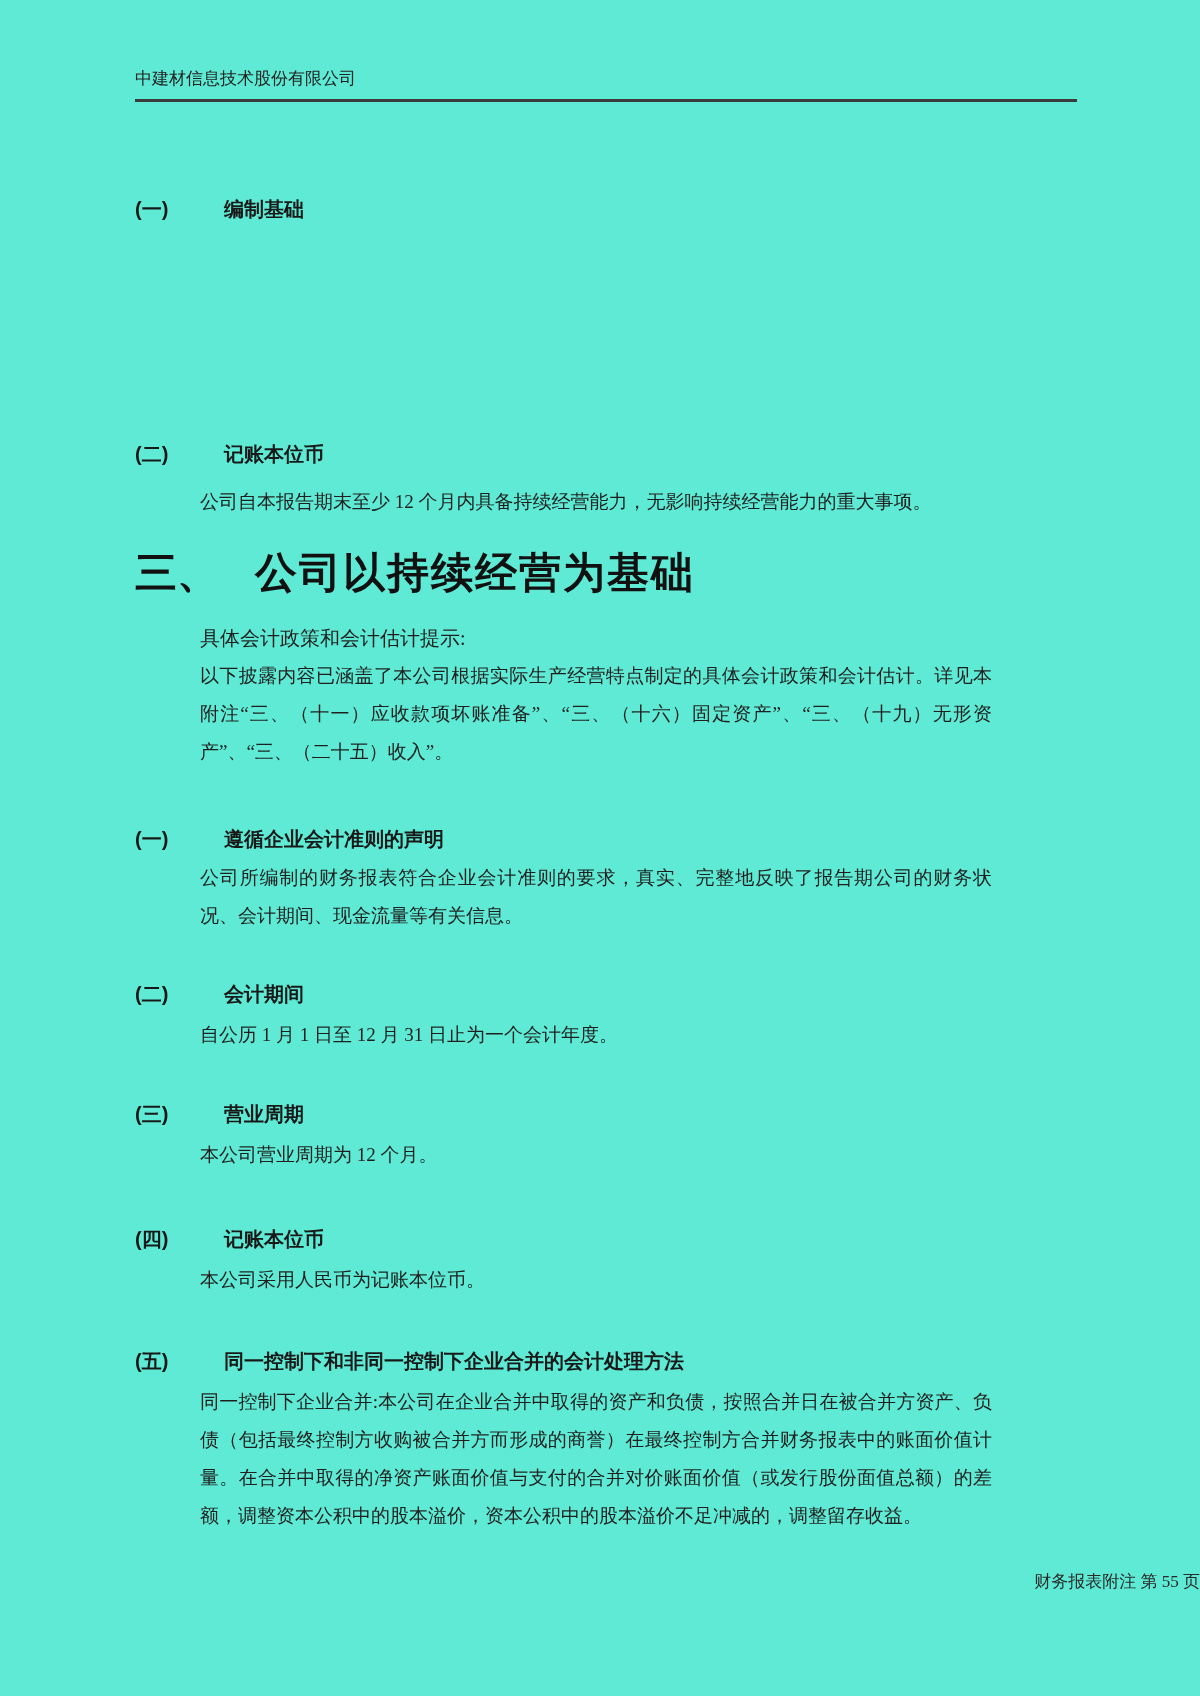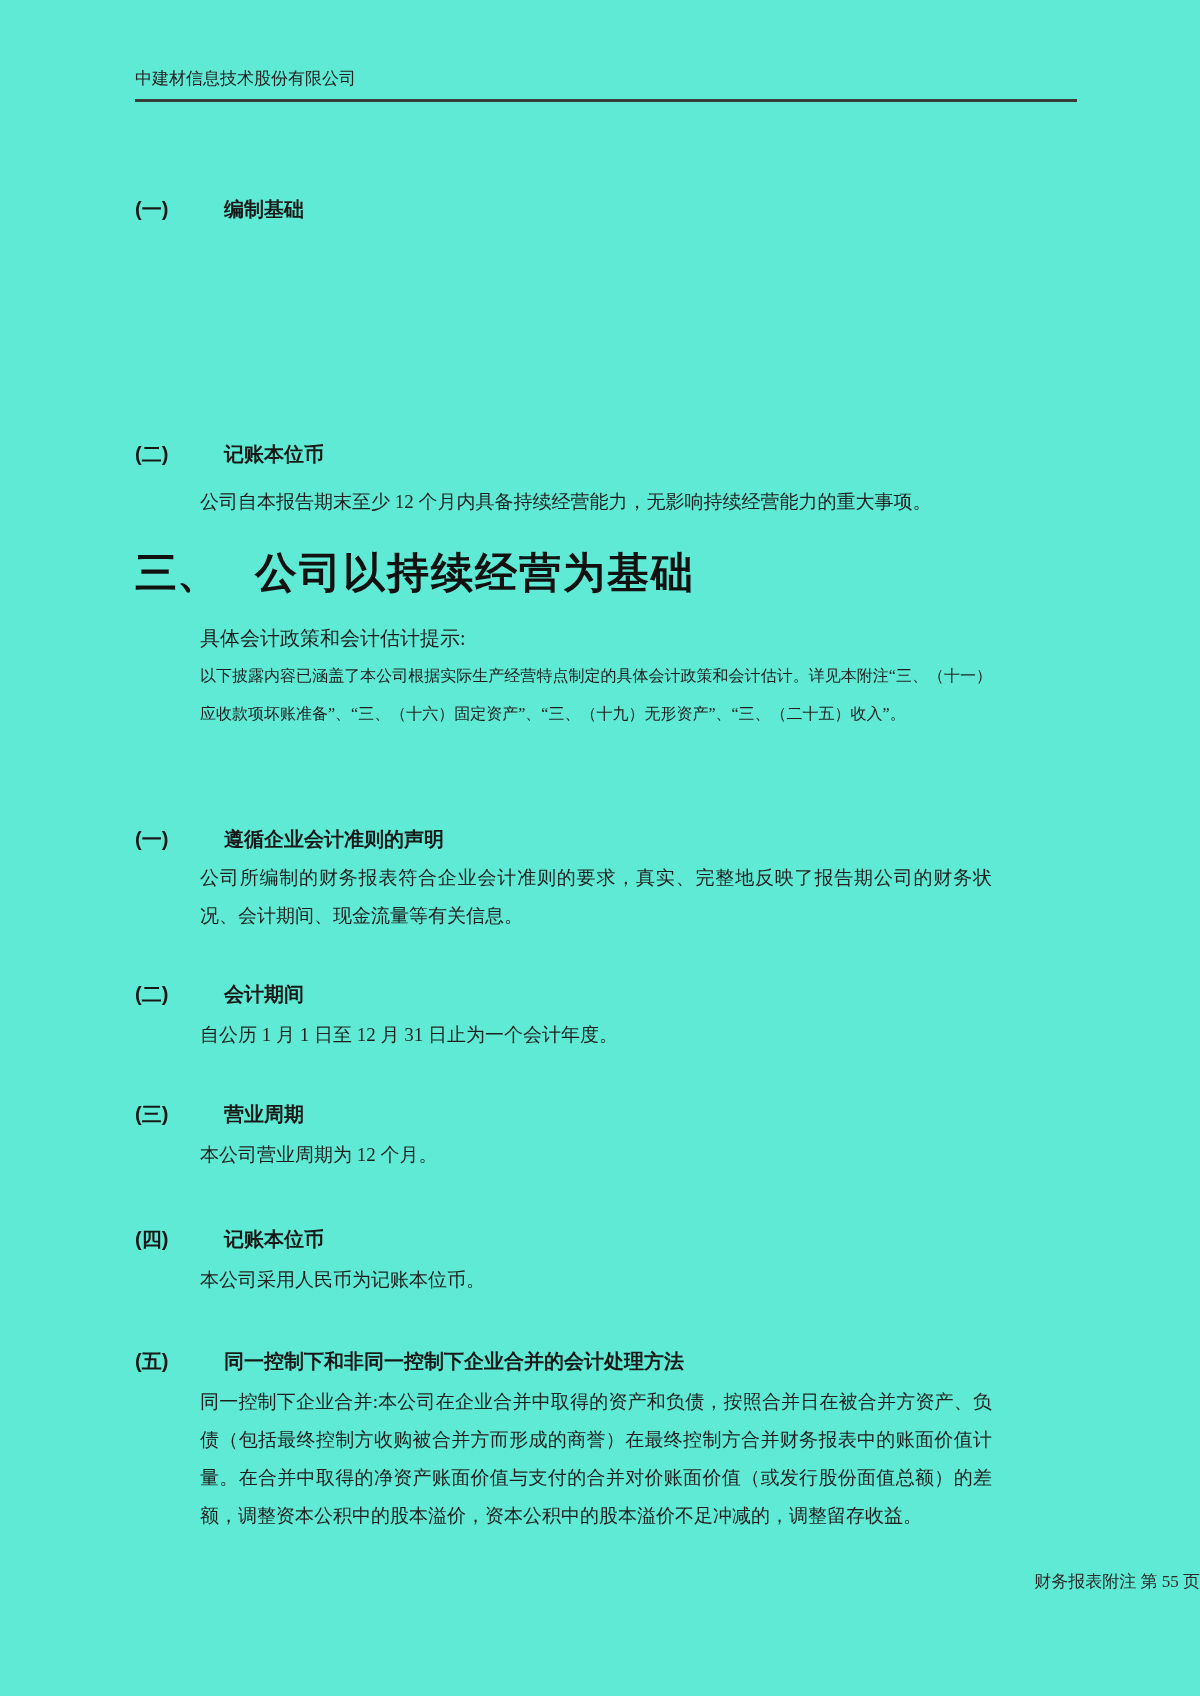--- a/index.html
+++ b/index.html
@@ -43,21 +43,21 @@
     font-weight:bold;font-size:42px;line-height:48px;color:#111;
     letter-spacing:2px;
   }
   .chapter-num{width:120px;flex:0 0 120px;letter-spacing:0;}
   .chapter-note{
     position:absolute;left:200px;top:619px;width:800px;
     font-size:20px;line-height:38px;color:#1f1f1f;
   }
   .chapter-intro{
     position:absolute;left:200px;top:657px;width:792px;
-    font-size:16px;line-height:38px;text-align:justify;color:#1f1f1f;
+    font-size:19px;line-height:38px;text-align:justify;color:#1f1f1f;
   }
   
   .doc-footer{
     position:absolute;left:0;top:1570px;width:1200px;
     text-align:right;font-size:17px;color:#2a2a2a;
   }
 </style>
 </head>
 <body>
 

